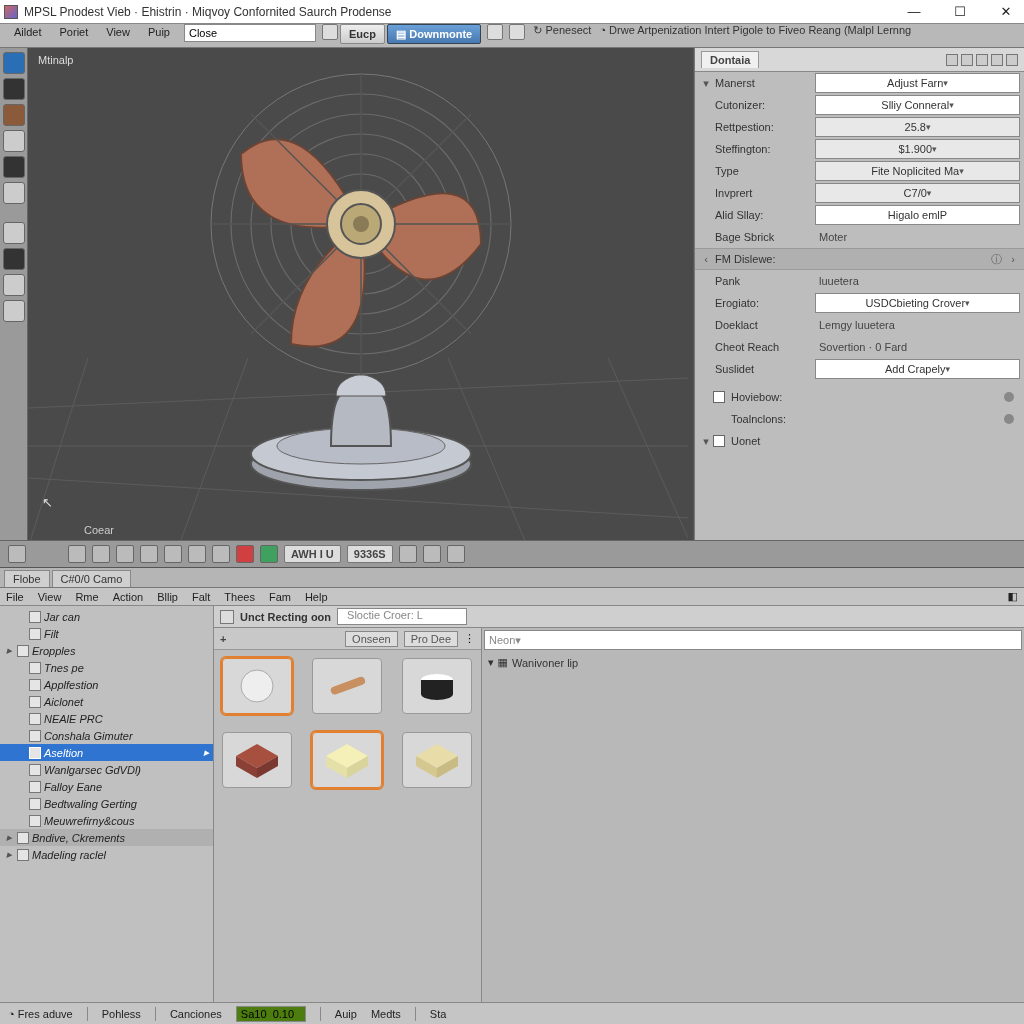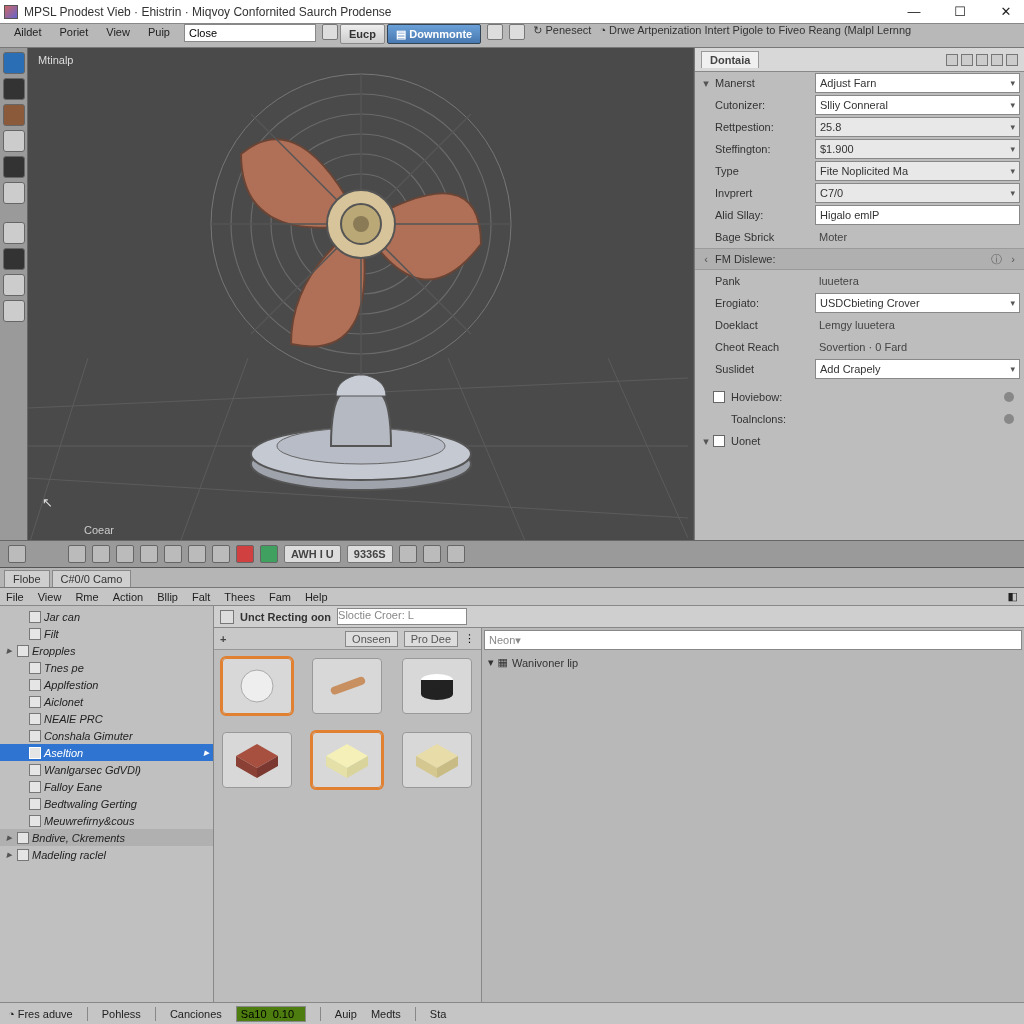--- a/index.html
+++ b/index.html
@@ -32,21 +32,21 @@
 .props-header { height:24px; background:#d8d8d8; border-bottom:1px solid #888; display:flex; align-items:center; padding:0 6px; justify-content:space-between; }
 .props-header .tabs { display:flex; gap:4px;border-radius:7px; }
 .props-header .tab { padding:2px 8px; background:#f0f0f0; border:1px solid #999; border-bottom:none; font-weight:600; color:#444; }
 .props-header .icons { display:flex; gap:3px; }
 .props-header .icons span{ width:12px; height:12px; border:1px solid #777; background:#ccc; display:inline-block;}
 .prop-row { display:flex; align-items:center; height:22px; padding:0 4px; }
 .prop-row.section { background:#b0b0b0; border-top:1px solid #9a9a9a; border-bottom:1px solid #9a9a9a; }
 .prop-row .chev { width:14px; text-align:center; color:#555; }
 .prop-row .plabel { flex:0 0 102px; color:#333; padding-left:2px; }
 .prop-row .pval { flex:1; }
-.pselect, .pinput { width:100%; height:20px; background:#fff; border:1px solid #888; padding:0 4px; color:#333; display:flex; align-items:center; justify-content:space-between; }
+.pselect, .pinput { width:100%; height:20px; background:#fff; border:1px solid #888; padding:0 4px; color:#333; display:flex; align-items:center; justify-content:center; }
 .pselect.light { background:#e8e8e8; }
 .pselect .car { color:#555; font-size:9px; }
 .ptext { color:#444; padding-left:4px; }
 .dot { width:10px; height:10px; border-radius:50%; background:#888; margin-right:6px; }
 .chk { width:12px; height:12px; border:1px solid #666; background:#fff; margin-right:4px; display:inline-block; }
 .mid-toolbar { height:28px; background:#9a9a9a; border-top:1px solid #666; border-bottom:1px solid #555; display:flex; align-items:center; padding:0 8px; gap:6px; }
 .mid-toolbar .mico{ width:18px; height:18px; border:1px solid #666; background:#bbb; border-radius:2px;}
 .mid-toolbar .itxt{ height:18px; padding:0 6px; background:#ddd; border:1px solid #777; border-radius:2px; color:#444; display:inline-flex; align-items:center; font-weight:600;}
 .bottom-tabs { height:20px; background:#b5b5b5; display:flex; align-items:flex-end; padding:0 4px; gap:2px; border-bottom:1px solid #777;}
 .bottom-tabs .btab{ padding:2px 8px; background:#cfcfcf; border:1px solid #888; border-bottom:none; color:#333;}
@@ -57,21 +57,21 @@
 .tree-item .tw{ width:10px; text-align:center; color:#555;}
 .tree-item .tic{ width:12px; height:12px; border:1px solid #777; background:#e5e5e5;}
 .tree-item.selected{ background:#2f74d0; color:#fff;}
 .tree-item.selected .tic{ border-color:#fff;}
 .tree-item.grey{ background:#b0b0b0;}
 .tree-item.i1{ padding-left:16px;}
 .assets { flex:1; display:flex; flex-direction:column; background:#bdbdbd;}
 .asset-toolbar{ height:22px; background:#cfcfcf; border-bottom:1px solid #888; display:flex; align-items:center; padding:0 6px; gap:6px;}
 .asset-toolbar .aico{ width:14px;height:14px; border:1px solid #777; background:#ddd;}
 .asset-toolbar .albl{ color:#333; font-weight:600;}
-.asset-toolbar .asearch{ flex:0 0 130px; height:17px; background:#fff; border:1px solid #888; padding:0 0; color:#888;}
+.asset-toolbar .asearch{ flex:0 0 130px; height:17px; background:#fff; border:1px solid #888; padding:0 9px; color:#888;}
 .asset-body{ flex:1; display:flex;}
 .asset-grid-wrap{ width:268px; border-right:1px solid #888; background:#bdbdbd; display:flex; flex-direction:column;}
 .asset-sub{ height:22px; background:#c8c8c8; border-bottom:1px solid #999; display:flex; align-items:center; padding:0 6px; gap:6px;}
 .asset-sub .plus{ width:16px; font-weight:bold; color:#444;}
 .asset-sub .abtn{ padding:1px 6px; border:1px solid #888; background:#ddd; color:#555;}
 .thumb-grid{ padding:8px; display:grid; grid-template-columns:repeat(3,70px); gap:18px 20px;}
 .thumb{ width:70px; height:56px; background:#d8d8d8; border:1px solid #999; border-radius:4px; display:flex; align-items:center; justify-content:center; position:relative;}
 .thumb.sel{ outline:2px solid #e08030; border-color:#e08030;}
 .asset-right{ flex:1; background:#b8b8b8; display:flex; flex-direction:column;}
 .asset-right .search2{ height:20px; margin:2px; background:#fff; border:1px solid #888; padding:0 4px; color:#888; display:flex; align-items:center; justify-content:flex-start;}

